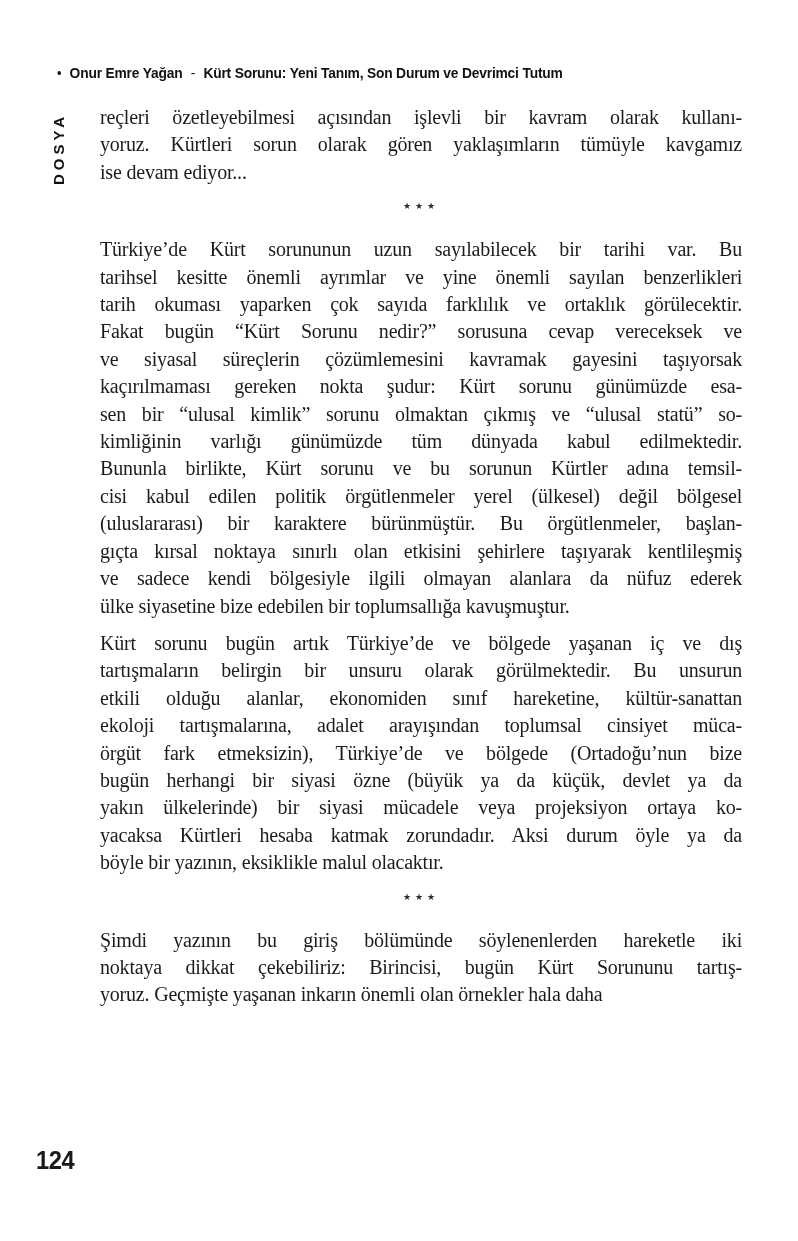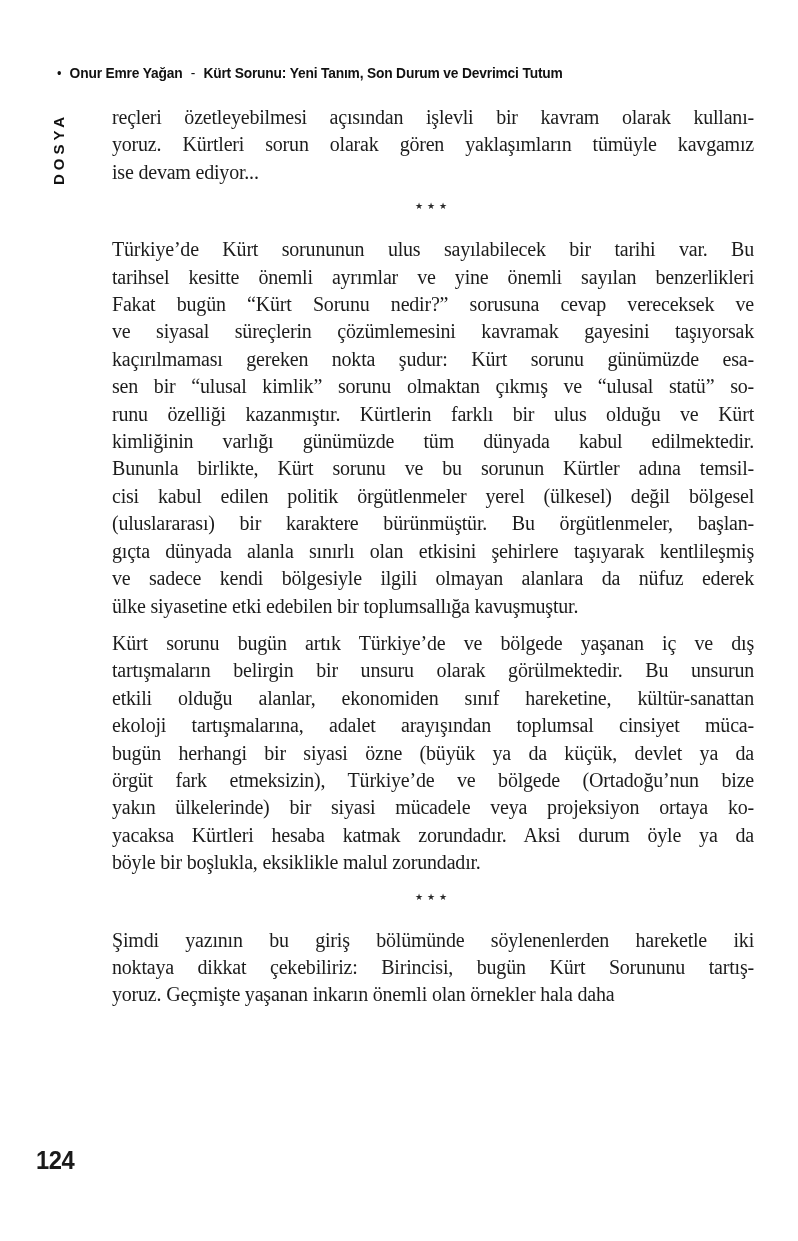--- a/index.html
+++ b/index.html
@@ -38,21 +38,21 @@
     font-family: "Liberation Sans", "DejaVu Sans", sans-serif;
     font-weight: 800;
     font-size: 15px;
     letter-spacing: 4px;
     color: #111111;
     white-space: nowrap;
   }
   .text-body {
     position: absolute;
     top: 104px;
-    left: 112px;
+    left: 100px;
     width: 642px;
     font-size: 20px;
     line-height: 27.4px;
     letter-spacing: -0.2px;
   }
   .paragraph { margin-bottom: 10px; }
   .line {
     text-align: justify;
     text-align-last: justify;
     white-space: normal;
@@ -93,45 +93,45 @@
 <div class="sidebar-label">DOSYA</div>
 
 <main class="text-body">
     <div class="paragraph">
       <div class="line">reçleri özetleyebilmesi açısından işlevli bir kavram olarak kullanı-</div>
       <div class="line">yoruz. Kürtleri sorun olarak gören yaklaşımların tümüyle kavgamız</div>
       <div class="line last">ise devam ediyor...</div>
     </div>
     <div class="separator">★★★</div>
     <div class="paragraph">
-      <div class="line">Türkiye’de Kürt sorununun ulus sayılabilecek bir tarihi var. Bu</div>
+      <div class="line">Türkiye’de Kürt sorununun uzun sayılabilecek bir tarihi var. Bu</div>
       <div class="line">tarihsel kesitte önemli ayrımlar ve yine önemli sayılan benzerlikleri</div>
+      <div class="line">tarih okuması yaparken çok sayıda farklılık ve ortaklık görülecektir.</div>
       <div class="line">Fakat bugün “Kürt Sorunu nedir?” sorusuna cevap vereceksek ve</div>
       <div class="line">ve siyasal süreçlerin çözümlemesini kavramak gayesini taşıyorsak</div>
       <div class="line">kaçırılmaması gereken nokta şudur: Kürt sorunu günümüzde esa-</div>
       <div class="line">sen bir “ulusal kimlik” sorunu olmaktan çıkmış ve “ulusal statü” so-</div>
-      <div class="line">runu özelliği kazanmıştır. Kürtlerin farklı bir ulus olduğu ve Kürt</div>
       <div class="line">kimliğinin varlığı günümüzde tüm dünyada kabul edilmektedir.</div>
       <div class="line">Bununla birlikte, Kürt sorunu ve bu sorunun Kürtler adına temsil-</div>
       <div class="line">cisi kabul edilen politik örgütlenmeler yerel (ülkesel) değil bölgesel</div>
       <div class="line">(uluslararası) bir karaktere bürünmüştür. Bu örgütlenmeler, başlan-</div>
-      <div class="line">gıçta dünyada alanla sınırlı olan etkisini şehirlere taşıyarak kentlileşmiş</div>
+      <div class="line">gıçta kırsal noktaya sınırlı olan etkisini şehirlere taşıyarak kentlileşmiş</div>
       <div class="line">ve sadece kendi bölgesiyle ilgili olmayan alanlara da nüfuz ederek</div>
-      <div class="line last">ülke siyasetine etki edebilen bir toplumsallığa kavuşmuştur.</div>
+      <div class="line last">ülke siyasetine bize edebilen bir toplumsallığa kavuşmuştur.</div>
     </div>
     <div class="paragraph">
       <div class="line">Kürt sorunu bugün artık Türkiye’de ve bölgede yaşanan iç ve dış</div>
       <div class="line">tartışmaların belirgin bir unsuru olarak görülmektedir. Bu unsurun</div>
       <div class="line">etkili olduğu alanlar, ekonomiden sınıf hareketine, kültür-sanattan</div>
       <div class="line">ekoloji tartışmalarına, adalet arayışından toplumsal cinsiyet müca-</div>
+      <div class="line">örgüt fark etmeksizin), Türkiye’de ve bölgede (Ortadoğu’nun bize</div>
       <div class="line">bugün herhangi bir siyasi özne (büyük ya da küçük, devlet ya da</div>
-      <div class="line">örgüt fark etmeksizin), Türkiye’de ve bölgede (Ortadoğu’nun bize</div>
       <div class="line">yakın ülkelerinde) bir siyasi mücadele veya projeksiyon ortaya ko-</div>
       <div class="line">yacaksa Kürtleri hesaba katmak zorundadır. Aksi durum öyle ya da</div>
-      <div class="line last">böyle bir boşlukla, eksiklikle malul zorundadır.</div>
+      <div class="line last">böyle bir yazının, eksiklikle malul olacaktır.</div>
     </div>
     <div class="separator">★★★</div>
     <div class="paragraph">
       <div class="line">Şimdi yazının bu giriş bölümünde söylenenlerden hareketle iki</div>
       <div class="line">noktaya dikkat çekebiliriz: Birincisi, bugün Kürt Sorununu tartış-</div>
       <div class="line last">yoruz. Geçmişte yaşanan inkarın önemli olan örnekler hala daha</div>
     </div>
   </main>
 
 <div class="page-number">124</div>

